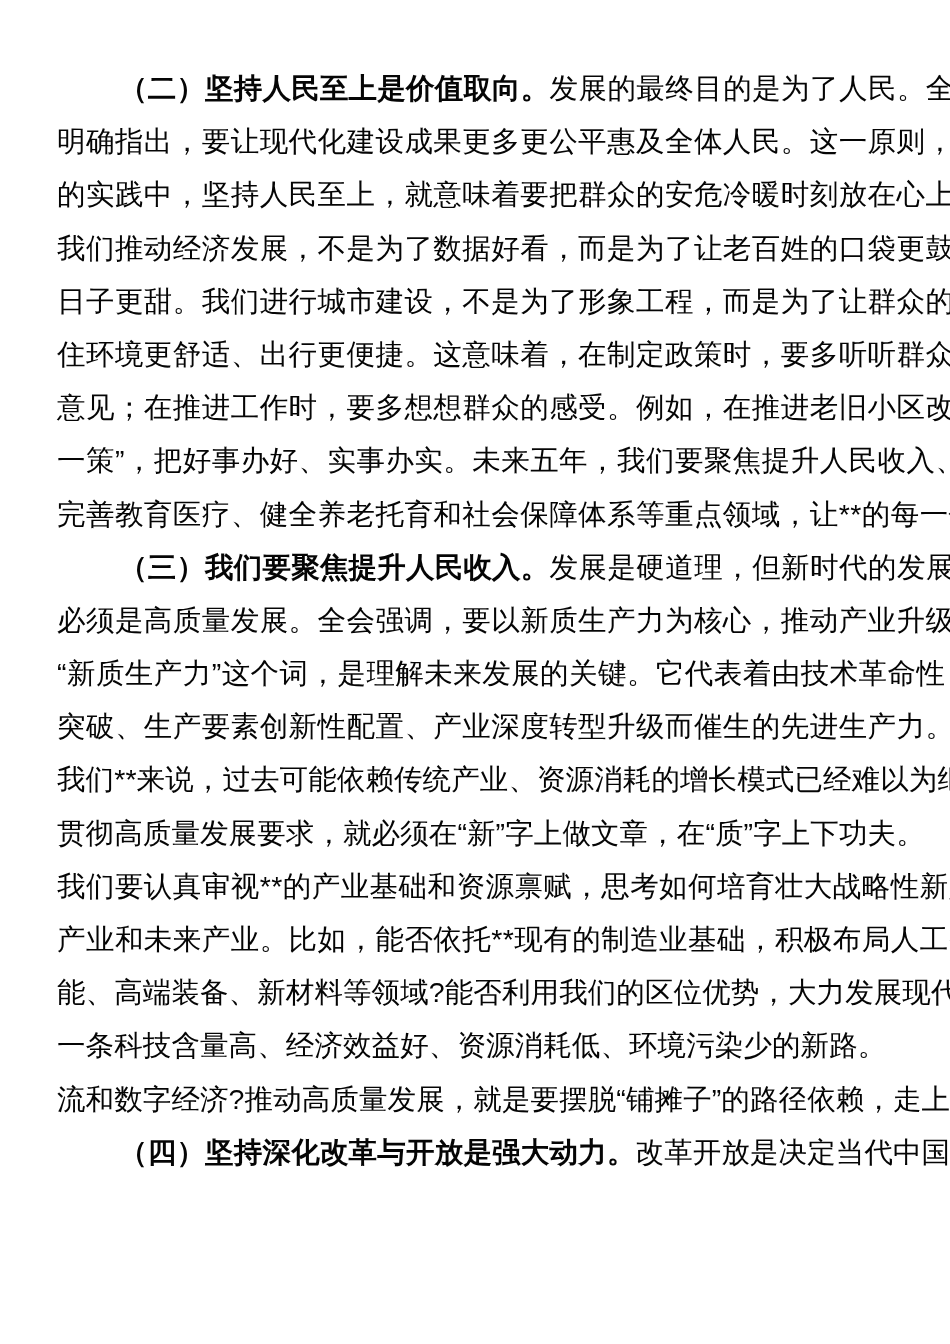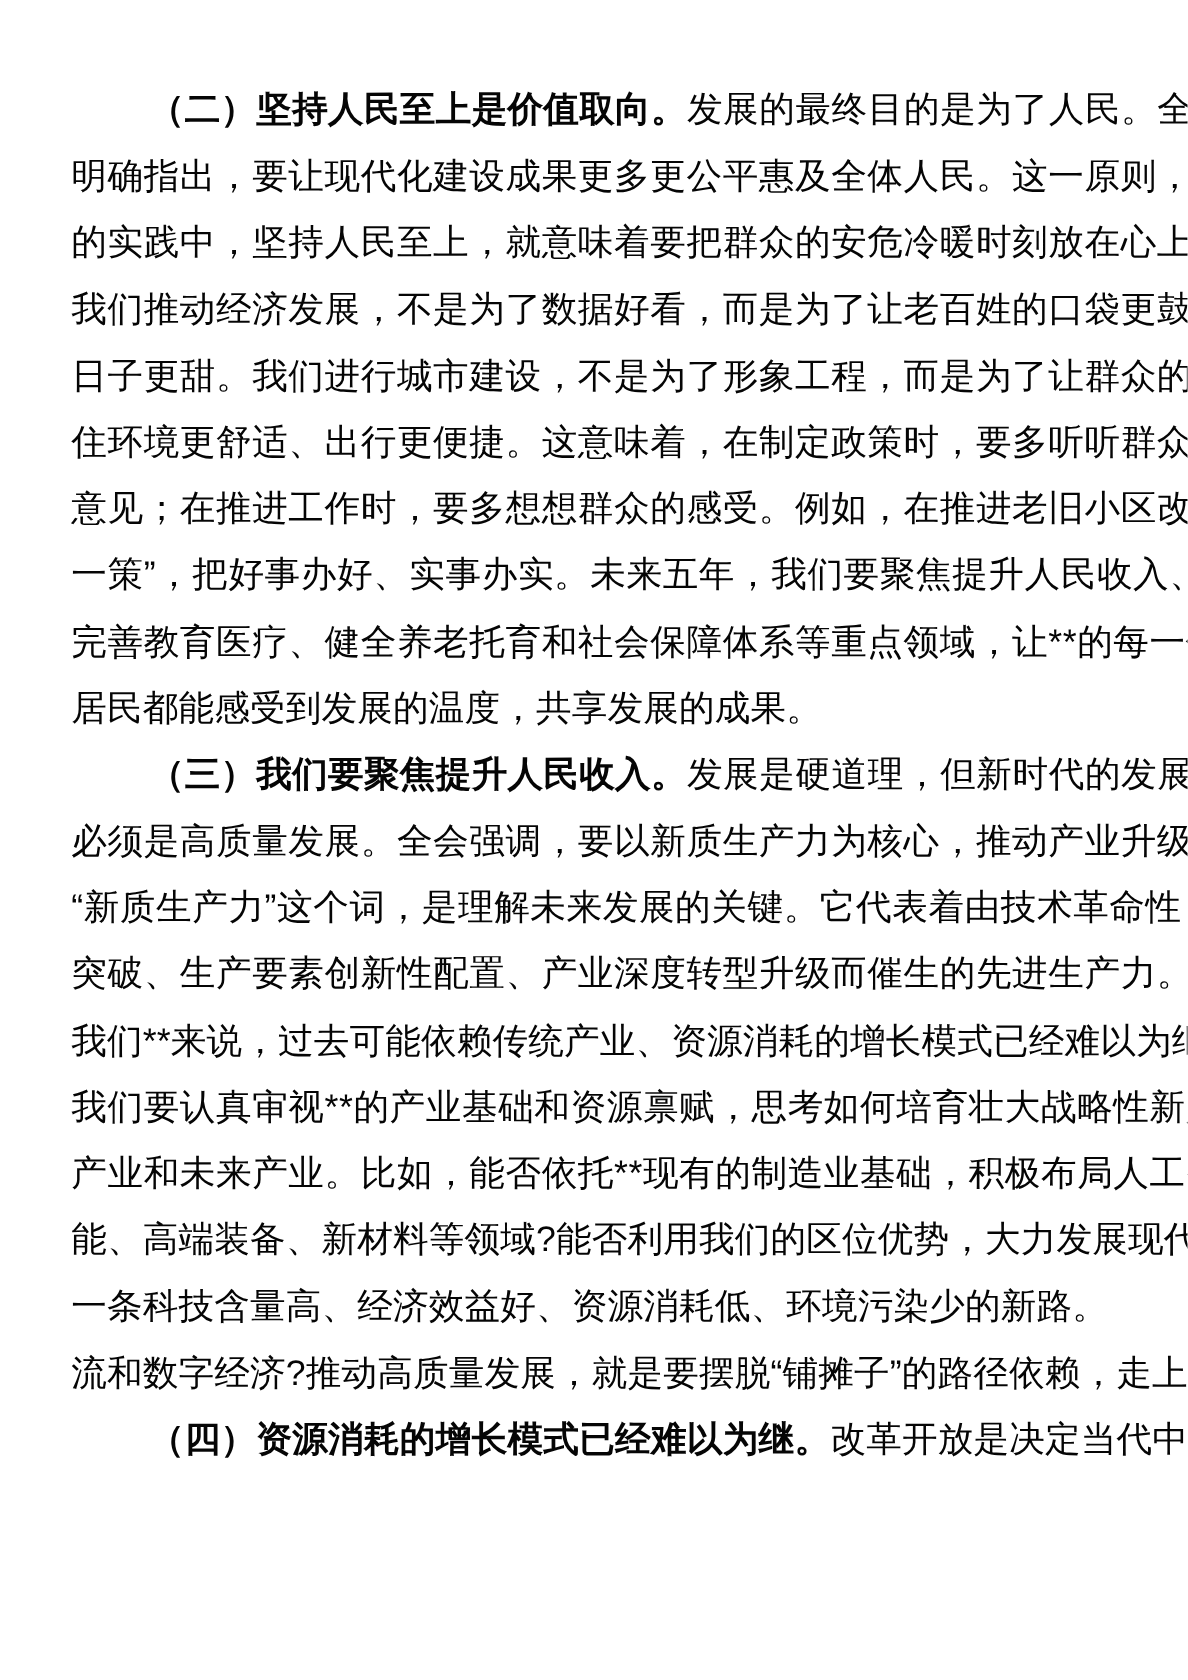--- a/index.html
+++ b/index.html
@@ -66,34 +66,34 @@
     <div class="para">
       <span class="line indent just"><span class="heading-run">（二）坚持人民至上是价值取向。</span><span class="normal-run">发展的最终目的是为了人民。全会</span></span>
       <span class="line just"><span class="normal-run">明确指出，要让现代化建设成果更多更公平惠及全体人民。这一原则，深</span></span>
       <span class="line just"><span class="normal-run">的实践中，坚持人民至上，就意味着要把群众的安危冷暖时刻放在心上。</span></span>
       <span class="line just"><span class="normal-run">我们推动经济发展，不是为了数据好看，而是为了让老百姓的口袋更鼓、</span></span>
       <span class="line just"><span class="normal-run">日子更甜。我们进行城市建设，不是为了形象工程，而是为了让群众的居</span></span>
       <span class="line just"><span class="normal-run">住环境更舒适、出行更便捷。这意味着，在制定政策时，要多听听群众的</span></span>
       <span class="line just"><span class="normal-run">意见；在推进工作时，要多想想群众的感受。例如，在推进老旧小区改造</span></span>
       <span class="line just"><span class="normal-run">一策”，把好事办好、实事办实。未来五年，我们要聚焦提升人民收入、</span></span>
       <span class="line just"><span class="normal-run">完善教育医疗、健全养老托育和社会保障体系等重点领域，让**的每一位</span></span>
-      <span class="line last"><span class="normal-run">居民都能感受到发展的温度，共享发展的成果。</span></span>
     </div>
 
     <div class="para">
       <span class="line indent just"><span class="heading-run">（三）我们要聚焦提升人民收入。</span><span class="normal-run">发展是硬道理，但新时代的发展</span></span>
       <span class="line just"><span class="normal-run">必须是高质量发展。全会强调，要以新质生产力为核心，推动产业升级。</span></span>
       <span class="line just"><span class="normal-run">“新质生产力”这个词，是理解未来发展的关键。它代表着由技术革命性</span></span>
       <span class="line just"><span class="normal-run">突破、生产要素创新性配置、产业深度转型升级而催生的先进生产力。对</span></span>
       <span class="line"><span class="normal-run">我们**来说，过去可能依赖传统产业、资源消耗的增长模式已经难以为继。</span></span>
+      <span class="line"><span class="normal-run">贯彻高质量发展要求，就必须在“新”字上做文章，在“质”字上下功夫。</span></span>
       <span class="line just"><span class="normal-run">我们要认真审视**的产业基础和资源禀赋，思考如何培育壮大战略性新兴</span></span>
       <span class="line just"><span class="normal-run">产业和未来产业。比如，能否依托**现有的制造业基础，积极布局人工智</span></span>
       <span class="line"><span class="normal-run">能、高端装备、新材料等领域?能否利用我们的区位优势，大力发展现代物</span></span>
       <span class="line last"><span class="normal-run">一条科技含量高、经济效益好、资源消耗低、环境污染少的新路。</span></span>
       <span class="line"><span class="normal-run">流和数字经济?推动高质量发展，就是要摆脱“铺摊子”的路径依赖，走上</span></span>
     </div>
 
     <div class="para">
-      <span class="line indent"><span class="heading-run">（四）资源消耗的增长模式已经难以为继。</span><span class="normal-run">改革开放是决定当代中国命</span></span>
+      <span class="line indent"><span class="heading-run">（四）坚持深化改革与开放是强大动力。</span><span class="normal-run">改革开放是决定当代中国命</span></span>
     </div>
 
   </div>
 </div>
 
 </body></html>

